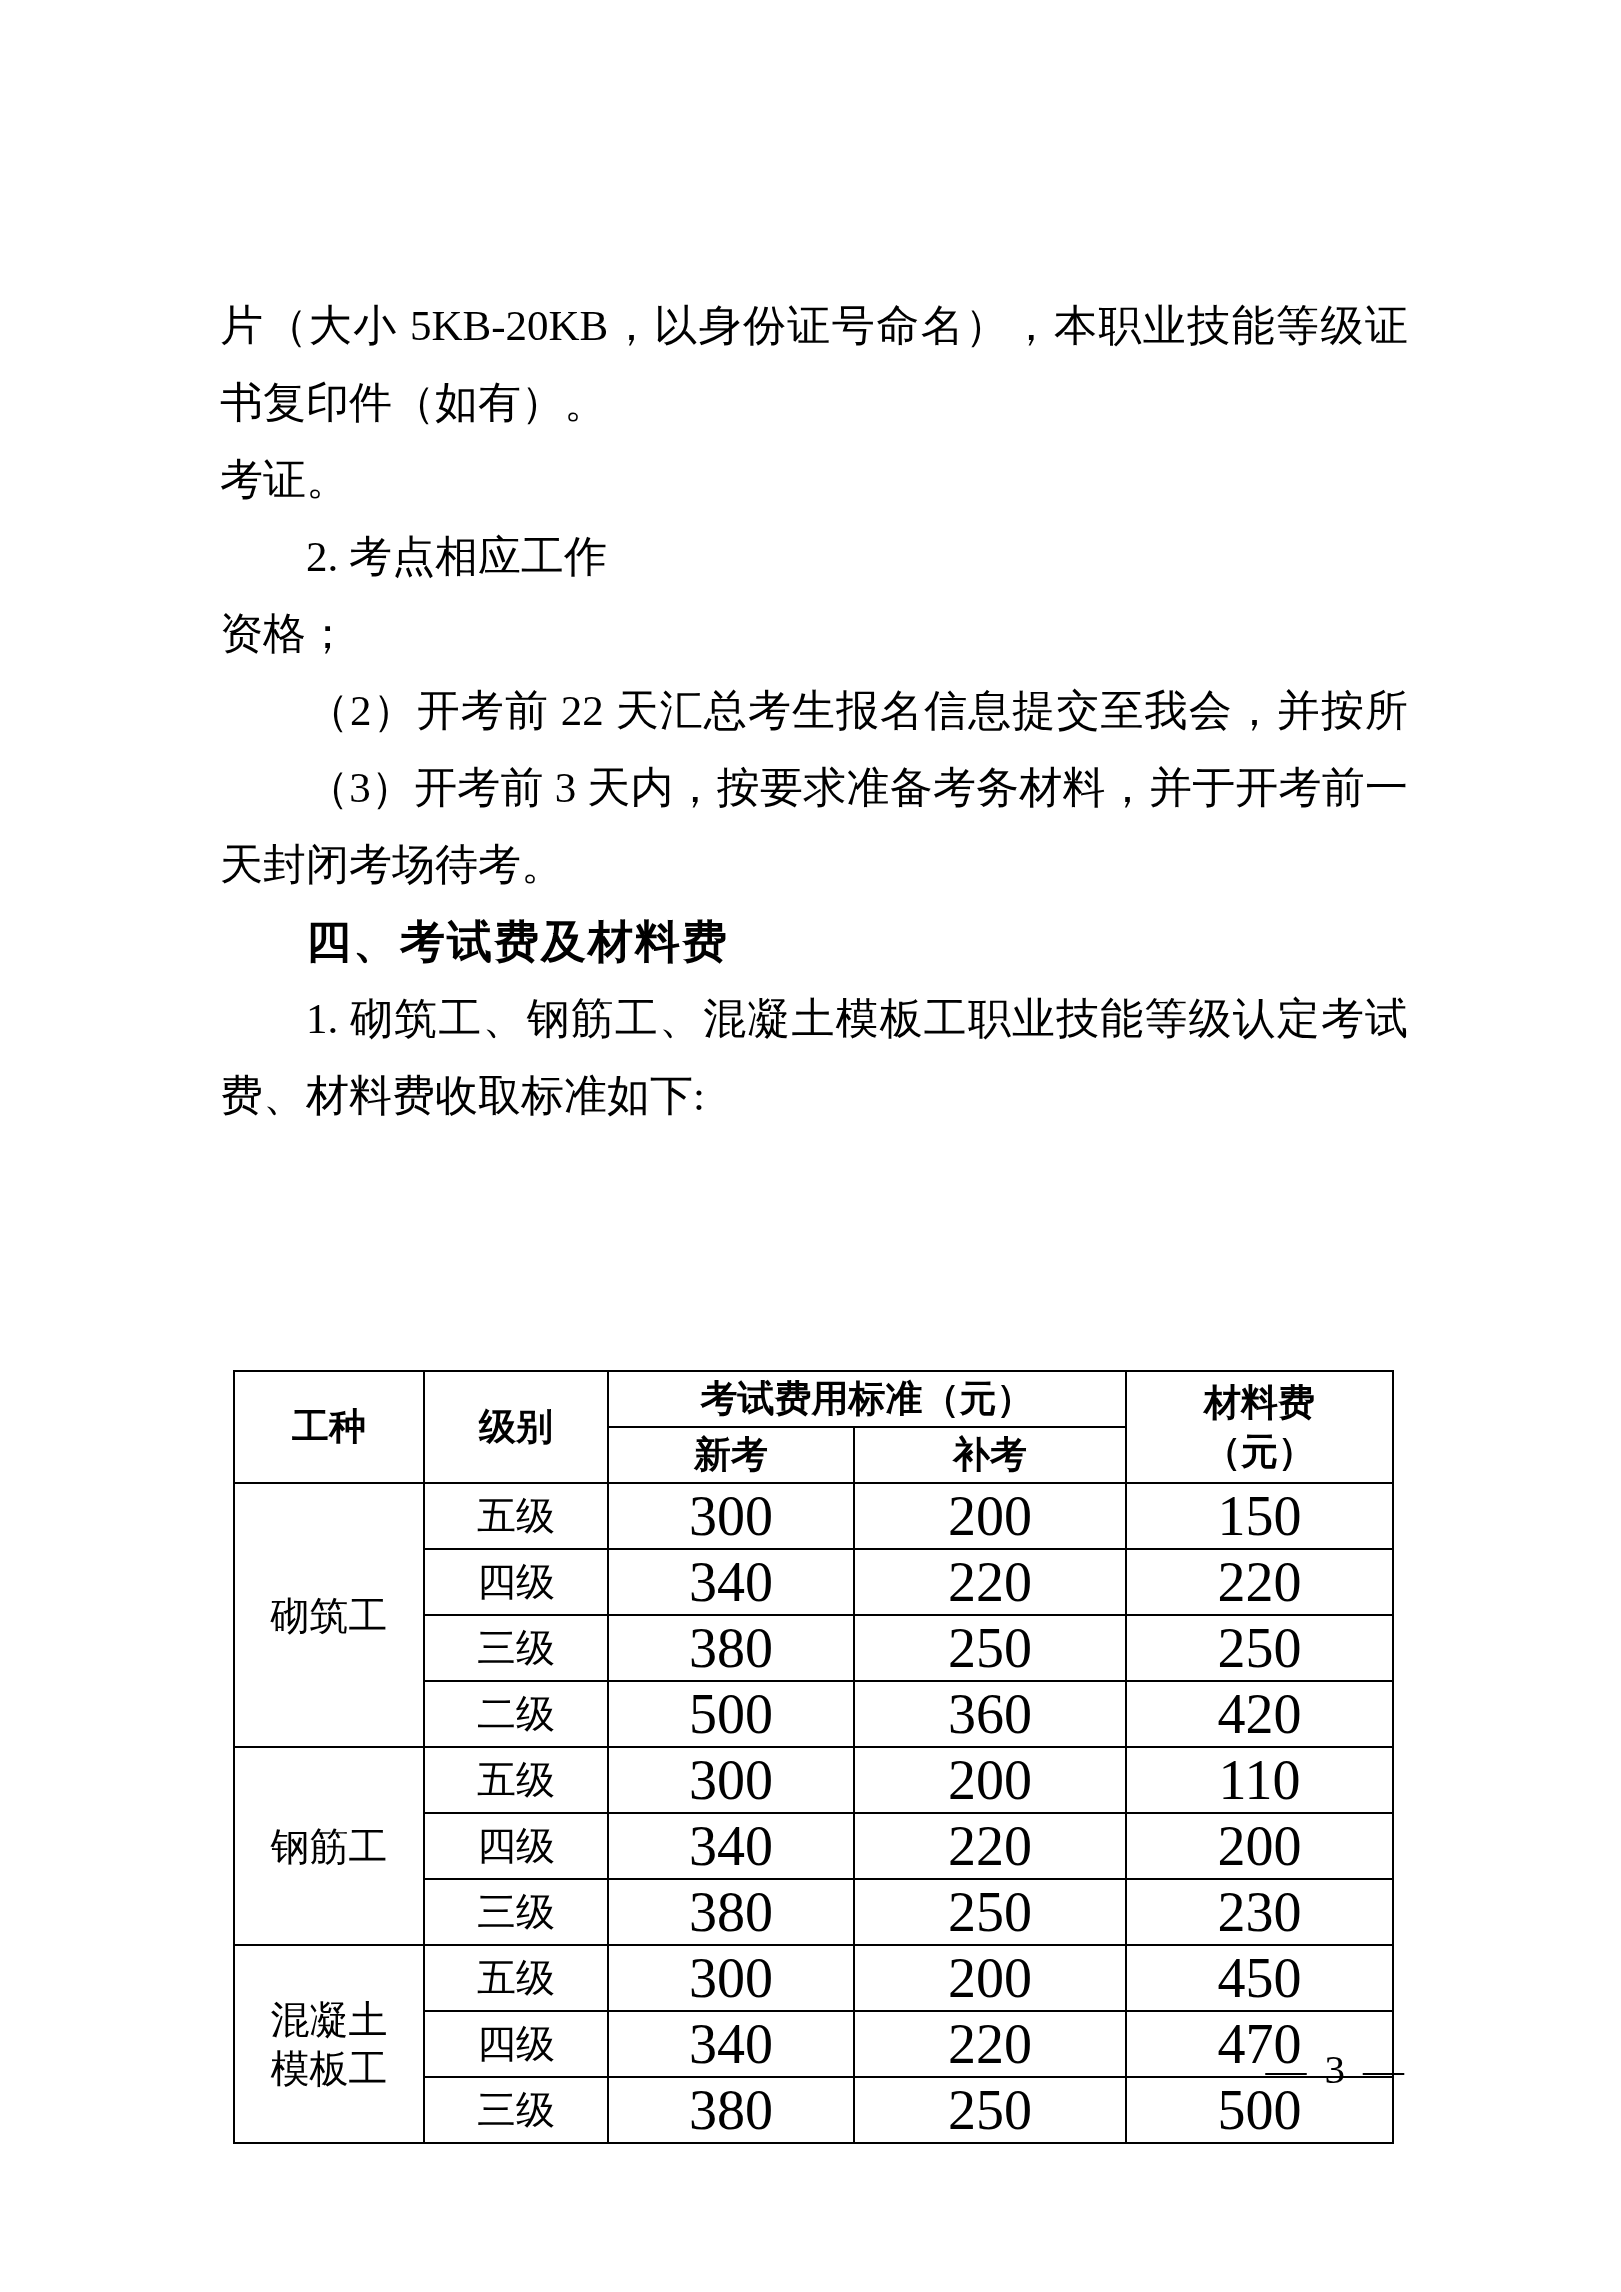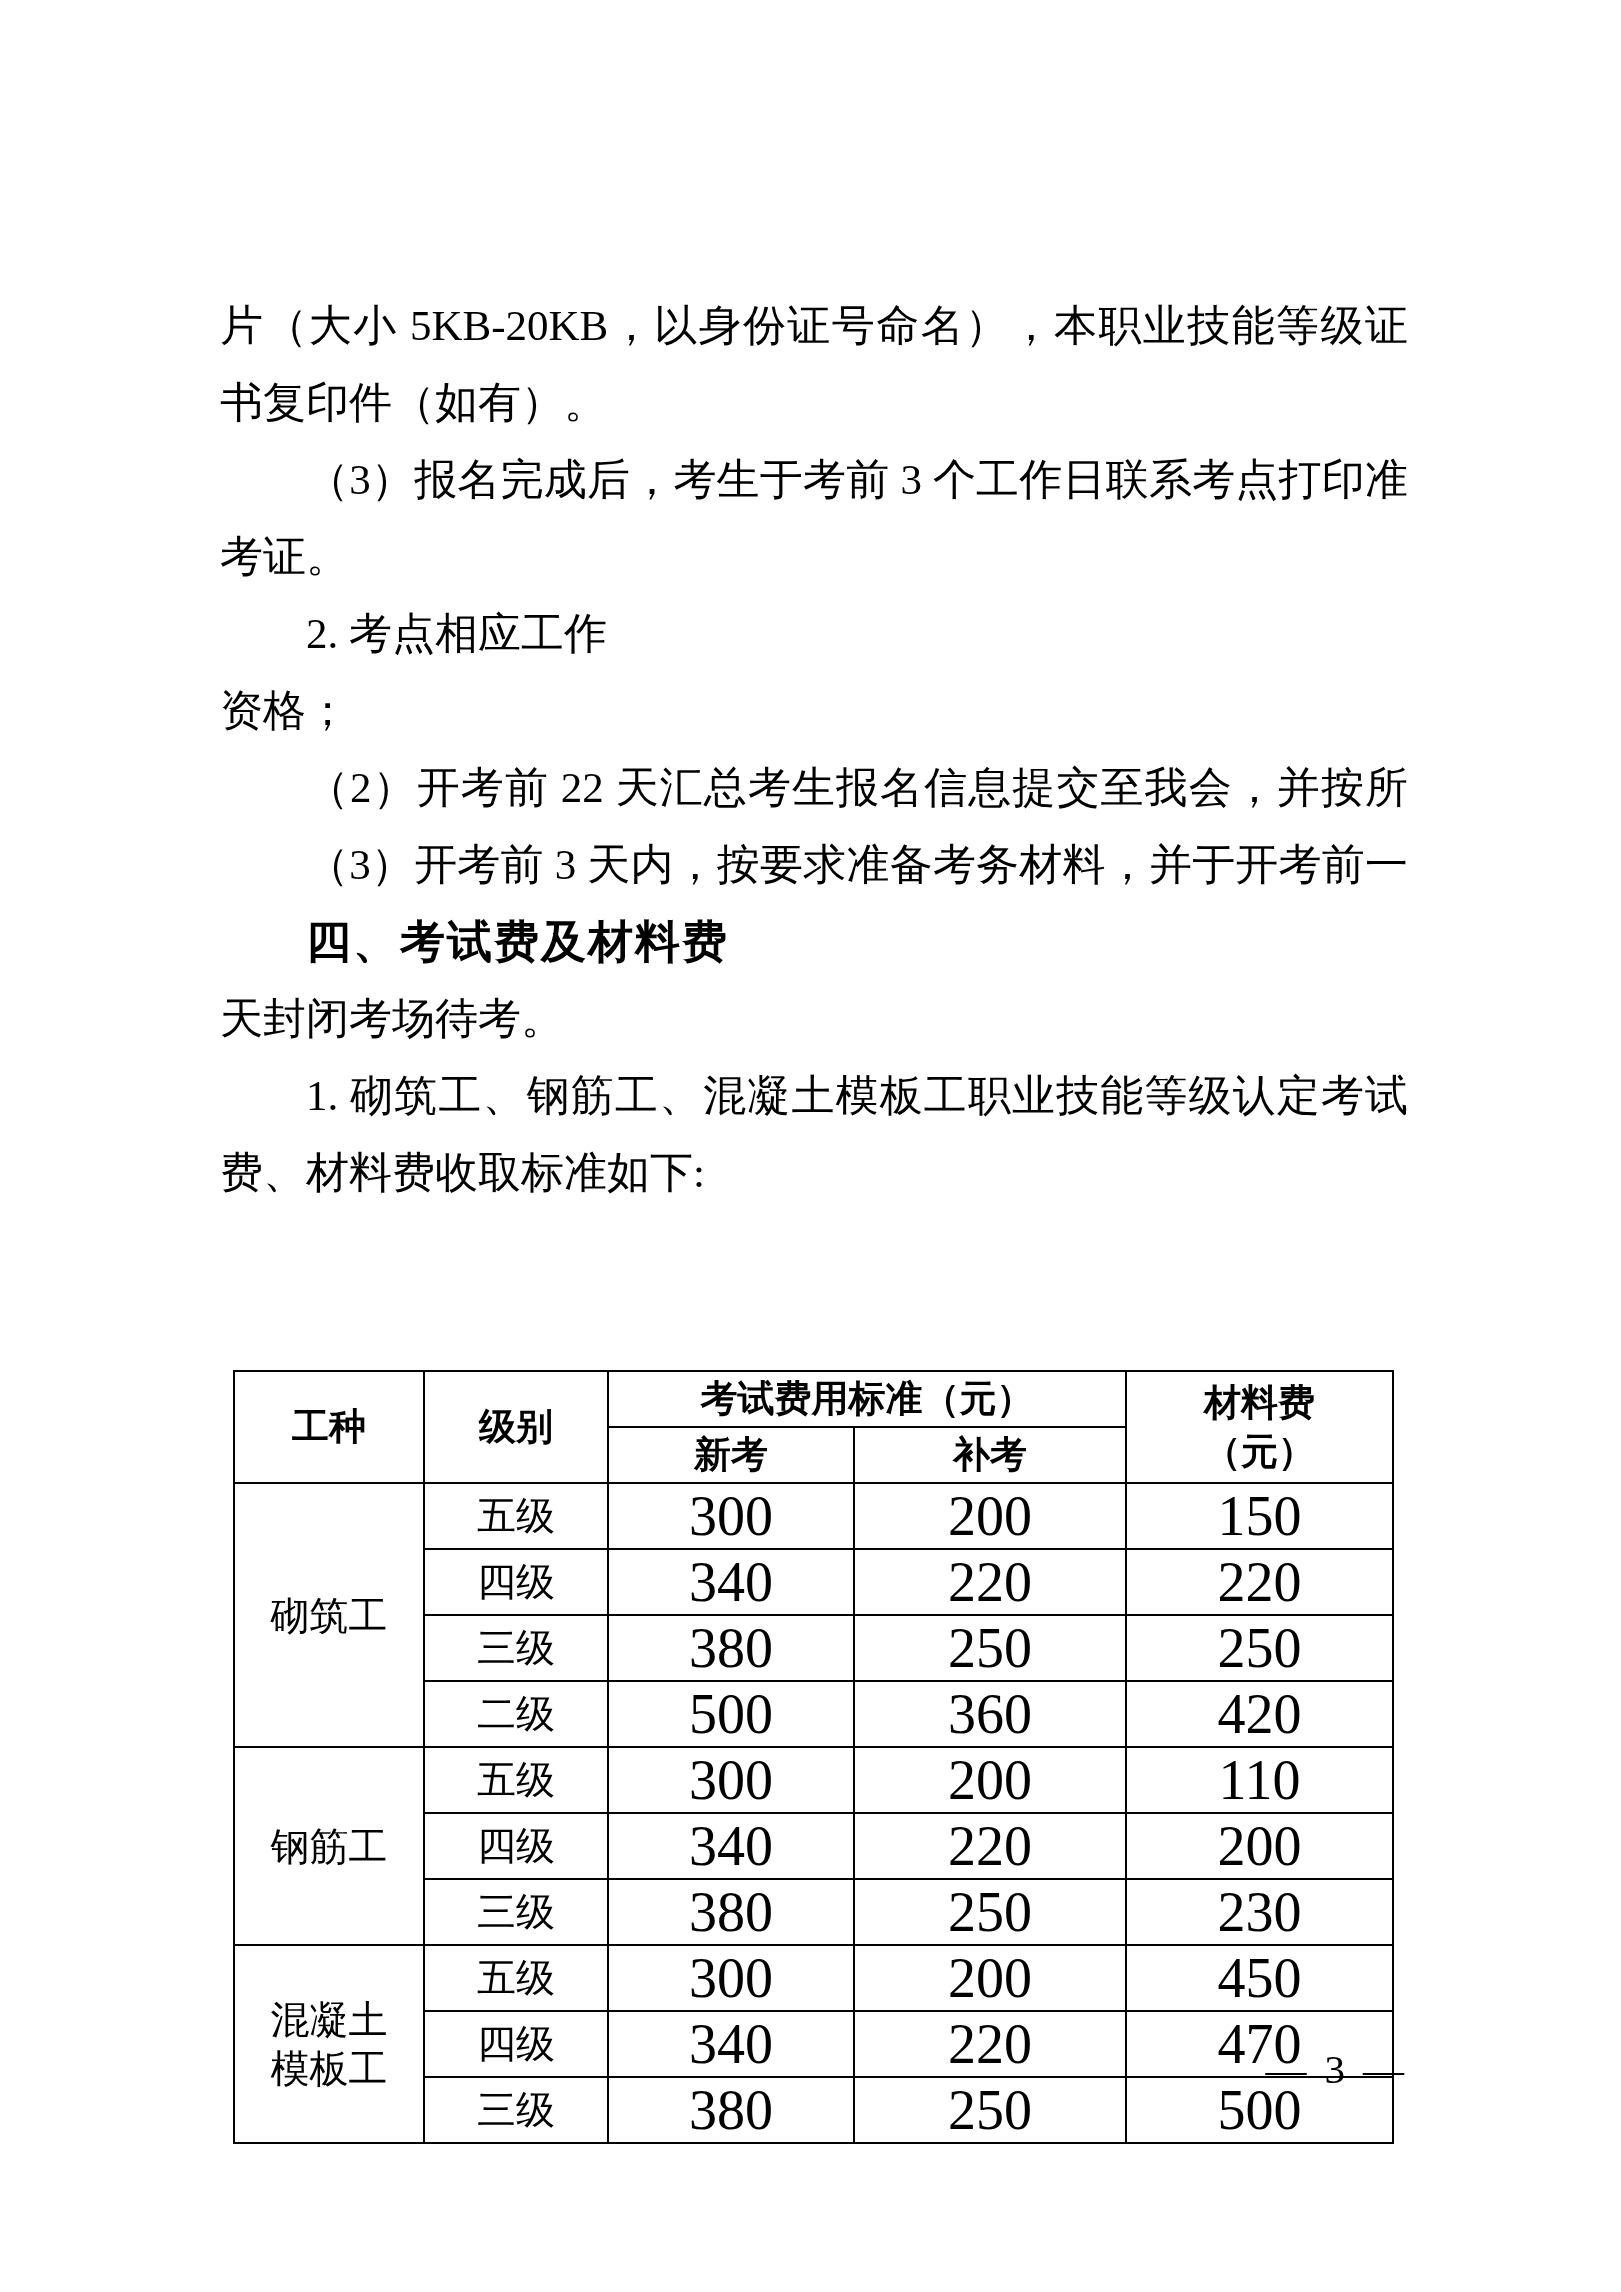--- a/index.html
+++ b/index.html
@@ -75,28 +75,27 @@
   }
 </style>
 </head>
 <body>
 
 <div class="page">
 
   <div class="content">
     <div class="line stretch">片（大小 5KB-20KB，以身份证号命名），本职业技能等级证</div>
     <div class="line">书复印件（如有）。</div>
-    <div class="line indent stretch">（3）报名完成后，考生于考前 3 个工作日联系考点打印准</div>
     <div class="line">考证。</div>
     <div class="line indent">2. 考点相应工作</div>
     <div class="line">资格；</div>
     <div class="line indent stretch">（2）开考前 22 天汇总考生报名信息提交至我会，并按所</div>
     <div class="line indent stretch">（3）开考前 3 天内，按要求准备考务材料，并于开考前一</div>
+    <div class="line">天封闭考场待考。</div>
     <div class="line indent heading">四、考试费及材料费</div>
-    <div class="line">天封闭考场待考。</div>
     <div class="line indent stretch">1. 砌筑工、钢筋工、混凝土模板工职业技能等级认定考试</div>
     <div class="line">费、材料费收取标准如下:</div>
   </div>
 
   <table class="fee-table">
     <colgroup>
       <col style="width:190px">
       <col style="width:184px">
       <col style="width:246px">
       <col style="width:272px">

